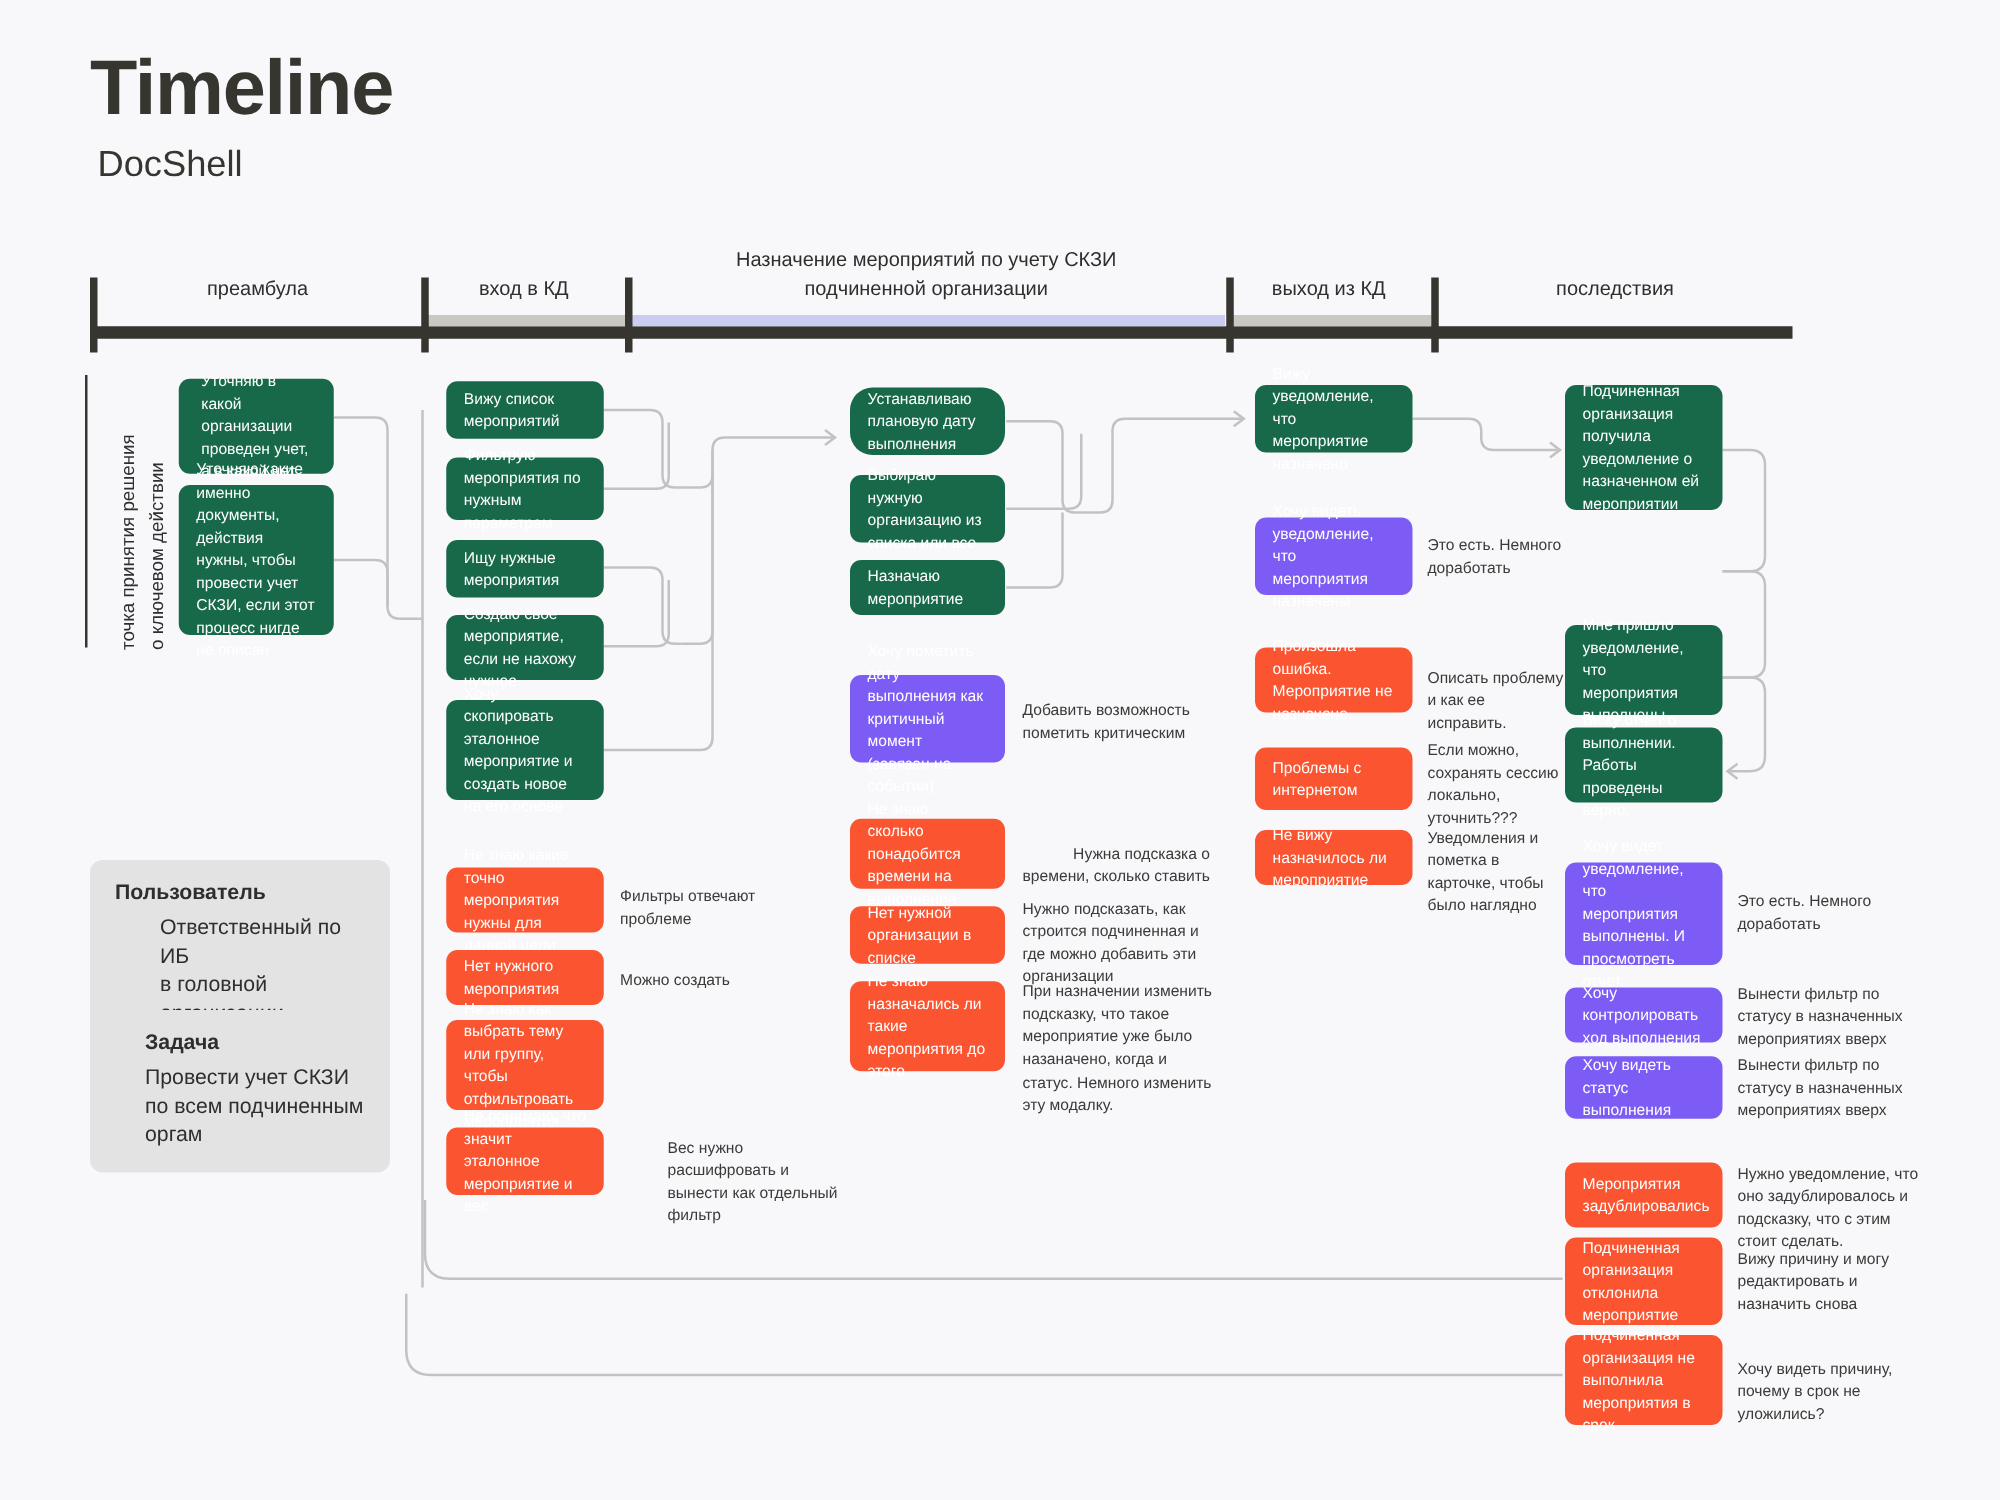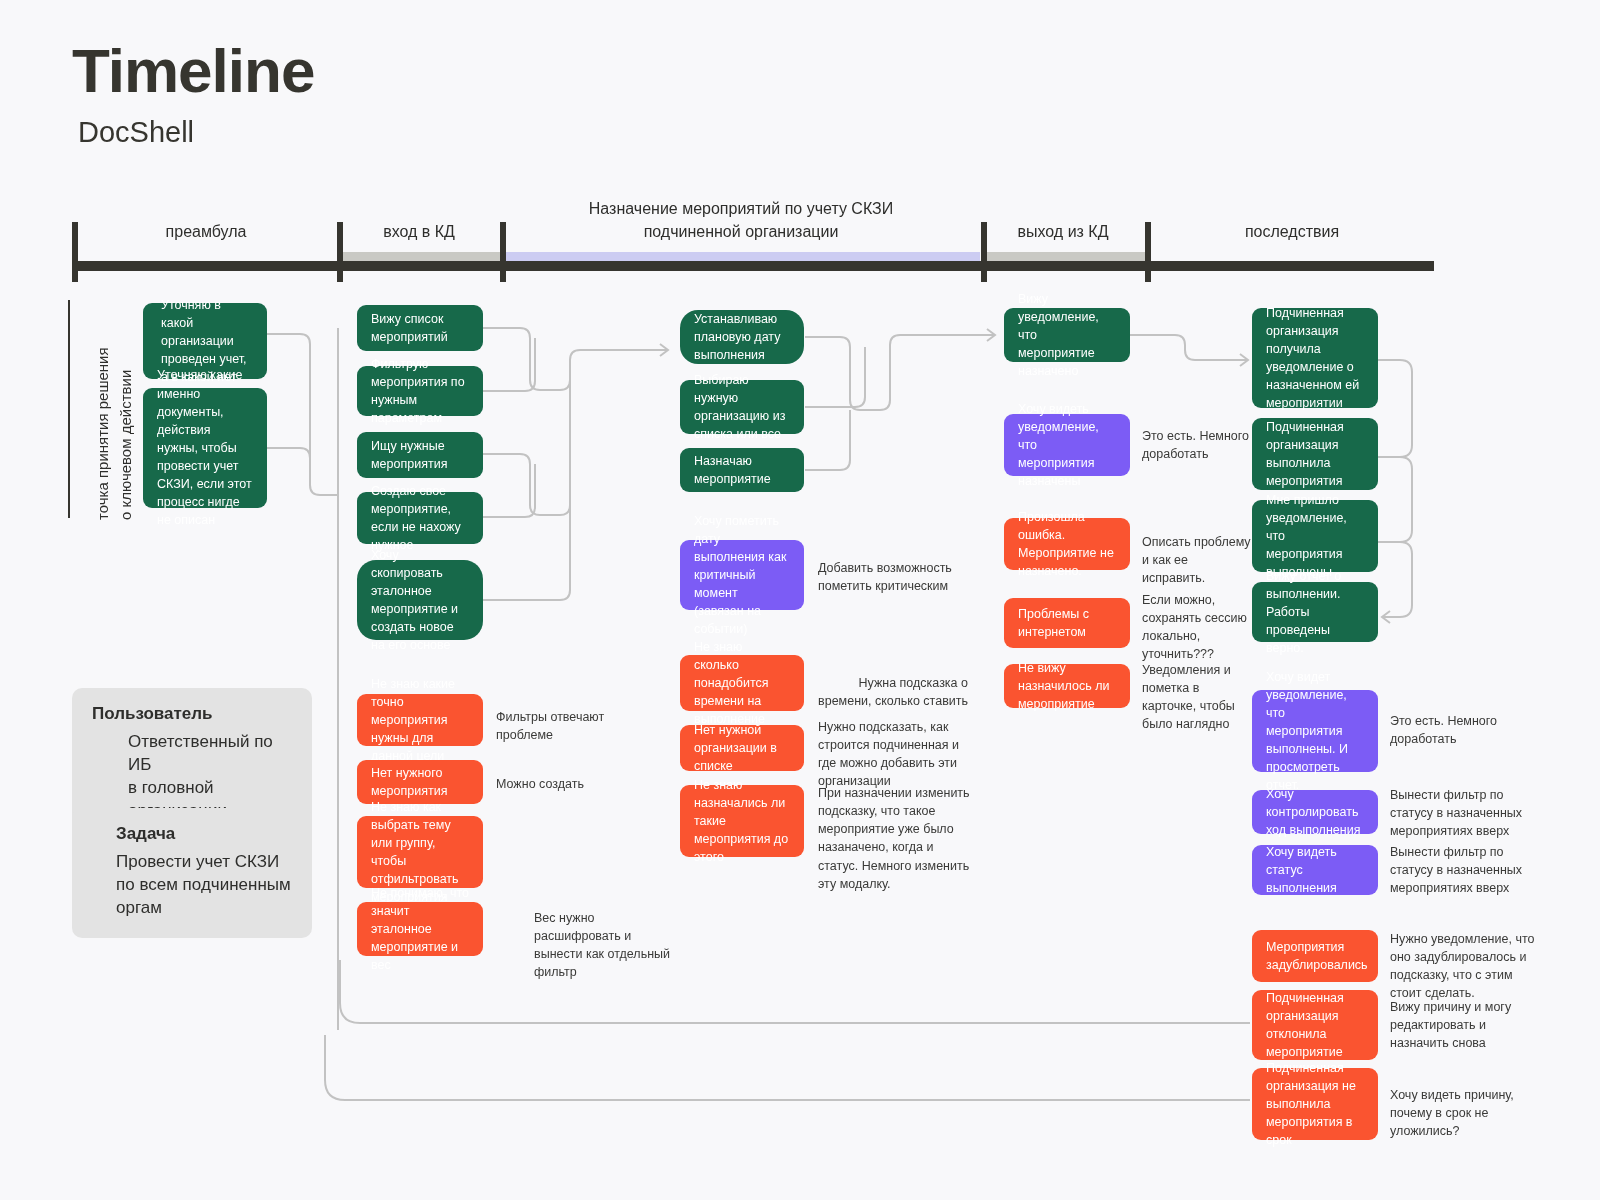--- a/index.html
+++ b/index.html
@@ -163,21 +163,21 @@
 оргам</div>
   </div>
 
   <div class="card green" style="left:143px; top:303px; width:124px; height:76px;padding-left:18px;">Уточняю в какой организации проведен учет, а в какой нет</div>
   <div class="card green" style="left:143px; top:388px; width:124px; height:120px;">Уточняю какие именно документы, действия нужны, чтобы провести учет СКЗИ, если этот процесс нигде не описан</div>
 
   <div class="card green" style="left:357px; top:305px; width:126px; height:46px;">Вижу список мероприятий</div>
   <div class="card green" style="left:357px; top:366px; width:126px; height:50px;">Фильтрую мероприятия по нужным параметрам</div>
   <div class="card green" style="left:357px; top:432px; width:126px; height:46px;">Ищу нужные мероприятия</div>
   <div class="card green" style="left:357px; top:492px; width:126px; height:52px;">Создаю свое мероприятие, если не нахожу нужное</div>
-  <div class="card green" style="left:357px; top:560px; width:126px; height:80px;border-radius:19px;">Хочу скопировать эталонное мероприятие и создать новое на его основе</div>
+  <div class="card green" style="left:357px; top:560px; width:126px; height:80px;">Хочу скопировать эталонное мероприятие и создать новое на его основе</div>
 
   <div class="card red" style="left:357px; top:694px; width:126px; height:52px;">Не знаю какие точно мероприятия нужны для данной цели</div>
   <div class="note" style="left:496px; top:708px; width:130px;">Фильтры отвечают проблеме</div>
 
   <div class="card red" style="left:357px; top:760px; width:126px; height:44px;">Нет нужного мероприятия</div>
   <div class="note" style="left:496px; top:775px; width:130px;">Можно создать</div>
 
   <div class="card red" style="left:357px; top:816px; width:126px; height:72px;">Не знаю как выбрать тему или группу, чтобы отфильтровать мероприятия</div>
 
   <div class="card red" style="left:357px; top:902px; width:126px; height:54px;">Не понимаю, что значит эталонное мероприятие и вес</div>
@@ -207,21 +207,20 @@
   <div class="card red" style="left:1004px; top:518px; width:126px; height:52px;">Произошла ошибка. Мероприятие не назначено.</div>
   <div class="note" style="left:1142px; top:533px; width:110px;">Описать проблему и как ее исправить.</div>
 
   <div class="card red" style="left:1004px; top:598px; width:126px; height:50px;">Проблемы с интернетом</div>
   <div class="note" style="left:1142px; top:591px; width:110px;">Если можно, сохранять сессию локально, уточнить???</div>
 
   <div class="card red" style="left:1004px; top:664px; width:126px; height:44px;">Не вижу назначилось ли мероприятие</div>
   <div class="note" style="left:1142px; top:661px; width:110px;">Уведомления и пометка в карточке, чтобы было наглядно</div>
 
   <div class="card green" style="left:1252px; top:308px; width:126px; height:100px;">Подчиненная организация получила уведомление о назначенном ей мероприятии</div>
-  <div class="card green" style="left:1252px; top:418px; width:126px; height:72px;">Подчиненная организация выполнила мероприятия</div>
   <div class="card green" style="left:1252px; top:500px; width:126px; height:72px;">Мне пришло уведомление, что мероприятия выполнены</div>
   <div class="card green" style="left:1252px; top:582px; width:126px; height:60px;">Вижу отчет о выполнении.  Работы проведены верно.</div>
 
   <div class="card purple" style="left:1252px; top:690px; width:126px; height:82px;">Хочу видет уведомление, что мероприятия выполнены. И просмотреть отчет.</div>
   <div class="note" style="left:1390px; top:712px; width:120px;">Это есть. Немного доработать</div>
 
   <div class="card purple" style="left:1252px; top:790px; width:126px; height:44px;">Хочу контролировать ход выполнения</div>
   <div class="note" style="left:1390px; top:786px; width:146px;">Вынести фильтр по статусу в назначенных мероприятиях вверх</div>
 
   <div class="card purple" style="left:1252px; top:845px; width:126px; height:50px;">Хочу видеть статус выполнения</div>

